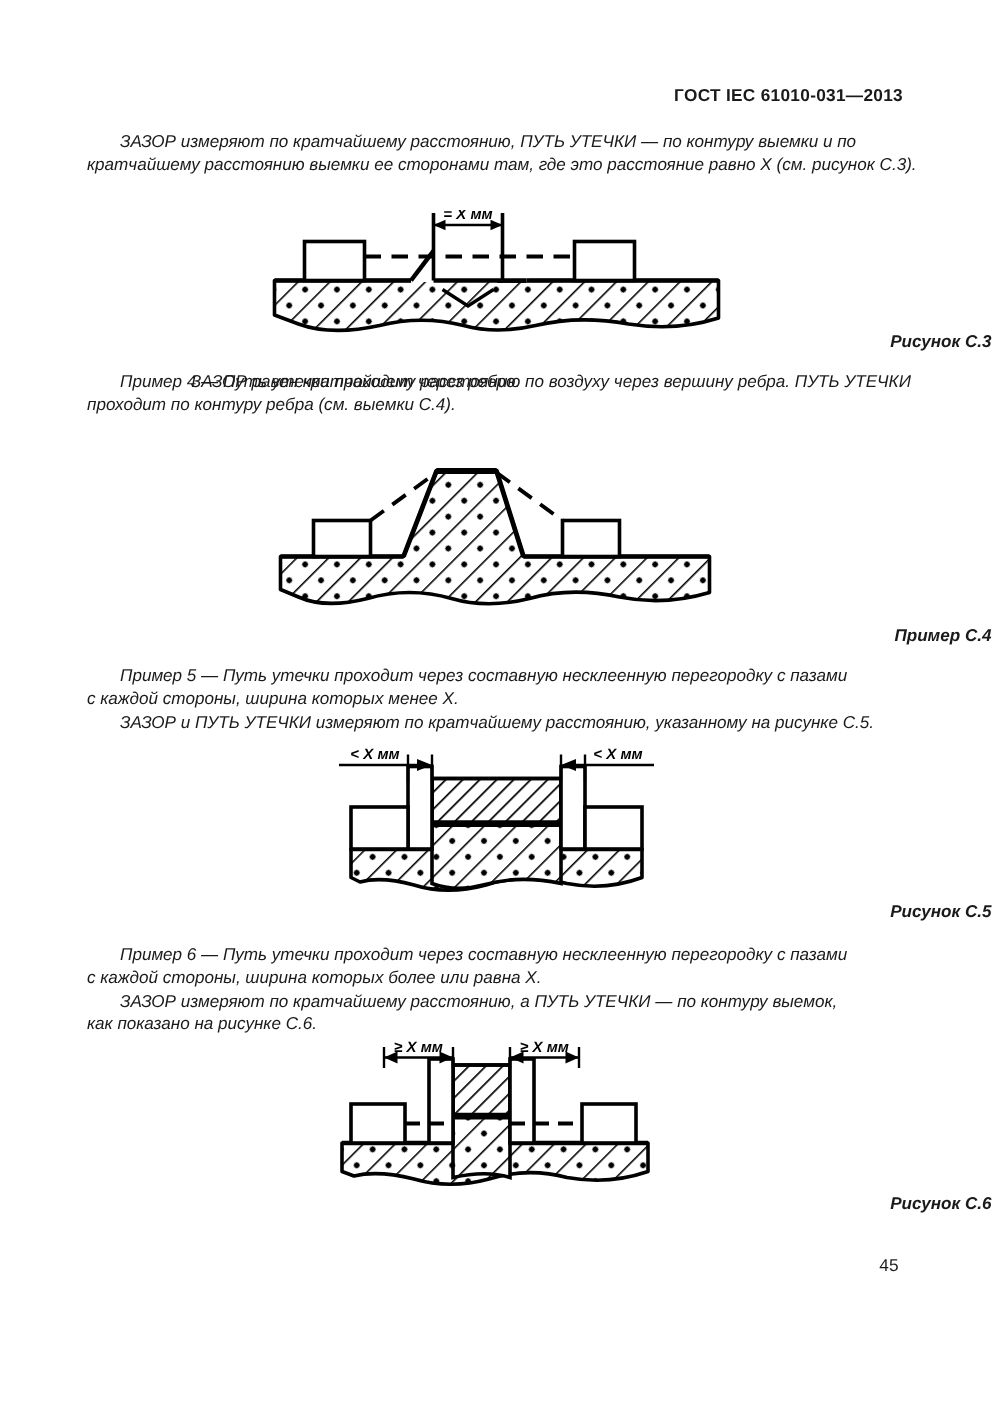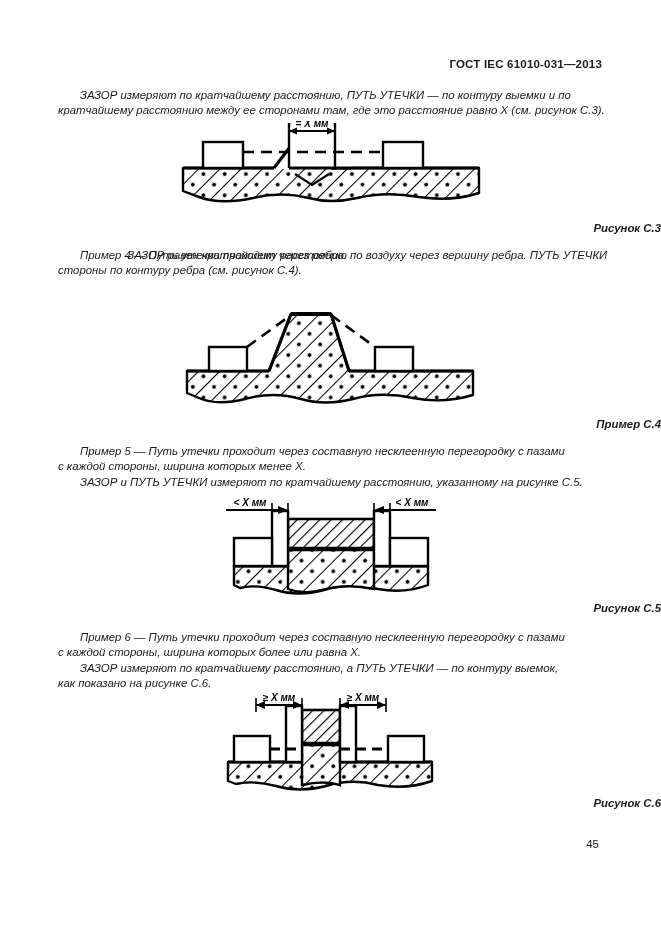--- a/index.html
+++ b/index.html
@@ -80,24 +80,24 @@
 </style>
 </head>
 <body>
 
 <div class="page">
 
   <div class="doc-header">ГОСТ IEC 61010-031—2013</div>
 
   <div class="para" style="top:88px;">
     <span class="line ind">ЗАЗОР измеряют по кратчайшему расстоянию, ПУТЬ УТЕЧКИ — по контуру выемки и по</span>
-    <span class="line">кратчайшему расстоянию между ее сторонами там, где это расстояние равно Х (см. рисунок С.3).</span>
-  </div>
-
-  <div class="figure" style="top:121px;">
+    <span class="line">кратчайшему расстоянию выемки ее сторонами там, где это расстояние равно Х (см. рисунок С.3).</span>
+  </div>
+
+  <div class="figure" style="top:140px;">
     <svg width="340" height="95" viewBox="0 0 340 95">
       <defs>
         <pattern id="hd3" width="15" height="15" patternUnits="userSpaceOnUse" patternTransform="rotate(45)">
           <rect width="15" height="15" fill="#ffffff"></rect>
           <line x1="0" y1="0" x2="0" y2="15" stroke="#000" stroke-width="2.1"></line>
           <circle cx="7.5" cy="7.5" r="1.9" fill="#000"></circle>
         </pattern>
       </defs>
 
       <path d="M 22,47 L 22,72 Q 40,80 62,76 Q 84,72 104,77 Q 120,81 138,76
@@ -148,21 +148,21 @@
       <line x1="128" y1="3" x2="128" y2="16" stroke="#000" stroke-width="1.8"></line>
       <line x1="174" y1="3" x2="174" y2="16" stroke="#000" stroke-width="1.8"></line>
       <text x="151" y="6" class="dimlabel" font-size="10" text-anchor="middle" font-style="italic" font-weight="bold">= X мм</text>
     </svg>
   </div>
   <div class="fig-caption" style="top:222px;">Рисунок С.3</div>
 
   <div class="para" style="top:248px;">
     <span class="line ind">Пример 4 — Путь утечки проходит через ребро.</span>
     <span class="line ind">ЗАЗОР равен кратчайшему расстоянию по воздуху через вершину ребра. ПУТЬ УТЕЧКИ</span>
-    <span class="line">стороны по контуру ребра (см. рисунок С.4).</span>
+    <span class="line">проходит по контуру ребра (см. выемки С.4).</span>
   </div>
 
   <div class="figure" style="top:302px;">
     <svg width="340" height="112" viewBox="0 0 340 112">
       <defs>
         <pattern id="hd4" width="15" height="15" patternUnits="userSpaceOnUse" patternTransform="rotate(45)">
           <rect width="15" height="15" fill="#ffffff"></rect>
           <line x1="0" y1="0" x2="0" y2="15" stroke="#000" stroke-width="2.1"></line>
           <circle cx="7.5" cy="7.5" r="1.9" fill="#000"></circle>
         </pattern>

